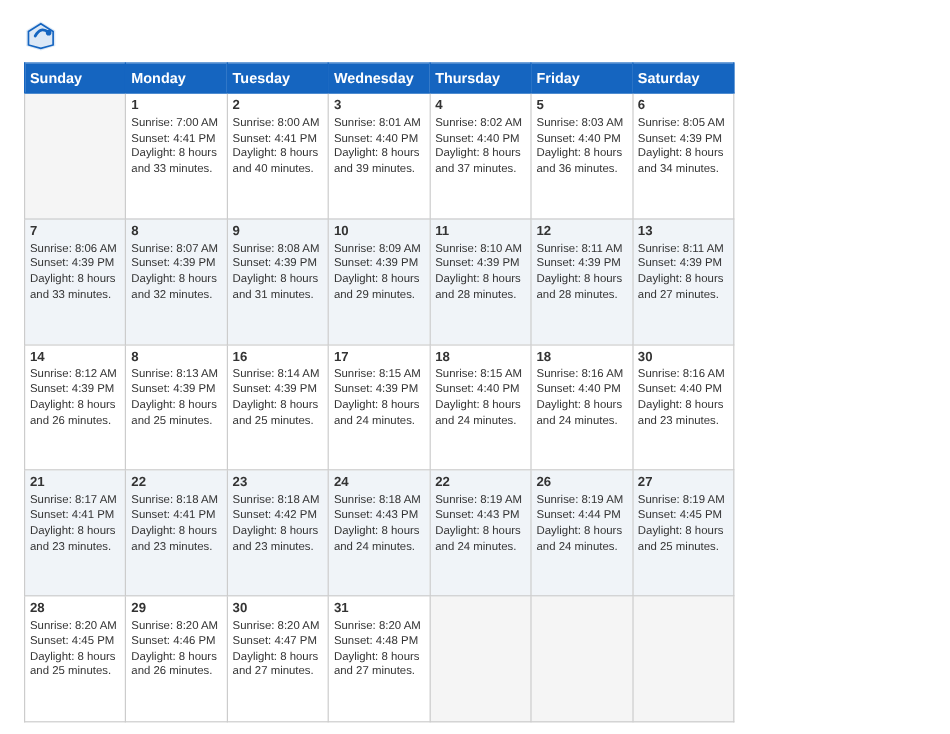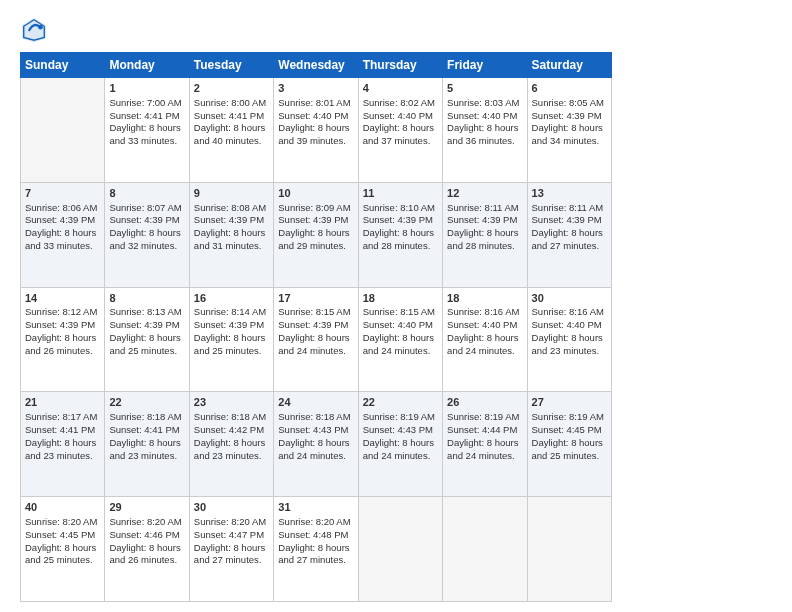--- a/index.html
+++ b/index.html
@@ -158,21 +158,21 @@
         <tr class="row-alt">
           <td><span class="day-num">21</span><span>Sunrise: 8:17 AM</span><br><span>Sunset: 4:41 PM</span><br><span>Daylight: 8 hours</span><br><span>and 23 minutes.</span></td>
           <td><span class="day-num">22</span><span>Sunrise: 8:18 AM</span><br><span>Sunset: 4:41 PM</span><br><span>Daylight: 8 hours</span><br><span>and 23 minutes.</span></td>
           <td><span class="day-num">23</span><span>Sunrise: 8:18 AM</span><br><span>Sunset: 4:42 PM</span><br><span>Daylight: 8 hours</span><br><span>and 23 minutes.</span></td>
           <td><span class="day-num">24</span><span>Sunrise: 8:18 AM</span><br><span>Sunset: 4:43 PM</span><br><span>Daylight: 8 hours</span><br><span>and 24 minutes.</span></td>
           <td><span class="day-num">22</span><span>Sunrise: 8:19 AM</span><br><span>Sunset: 4:43 PM</span><br><span>Daylight: 8 hours</span><br><span>and 24 minutes.</span></td>
           <td><span class="day-num">26</span><span>Sunrise: 8:19 AM</span><br><span>Sunset: 4:44 PM</span><br><span>Daylight: 8 hours</span><br><span>and 24 minutes.</span></td>
           <td><span class="day-num">27</span><span>Sunrise: 8:19 AM</span><br><span>Sunset: 4:45 PM</span><br><span>Daylight: 8 hours</span><br><span>and 25 minutes.</span></td>
         </tr>
         <tr>
-          <td><span class="day-num">40</span><span>Sunrise: 8:20 AM</span><br><span>Sunset: 4:45 PM</span><br><span>Daylight: 8 hours</span><br><span>and 25 minutes.</span></td>
+          <td><span class="day-num">28</span><span>Sunrise: 8:20 AM</span><br><span>Sunset: 4:45 PM</span><br><span>Daylight: 8 hours</span><br><span>and 25 minutes.</span></td>
           <td><span class="day-num">29</span><span>Sunrise: 8:20 AM</span><br><span>Sunset: 4:46 PM</span><br><span>Daylight: 8 hours</span><br><span>and 26 minutes.</span></td>
           <td><span class="day-num">30</span><span>Sunrise: 8:20 AM</span><br><span>Sunset: 4:47 PM</span><br><span>Daylight: 8 hours</span><br><span>and 27 minutes.</span></td>
           <td><span class="day-num">31</span><span>Sunrise: 8:20 AM</span><br><span>Sunset: 4:48 PM</span><br><span>Daylight: 8 hours</span><br><span>and 27 minutes.</span></td>
           <td class="empty"></td>
           <td class="empty"></td>
           <td class="empty"></td>
         </tr>
       </tbody>
   </table>
 </div>

